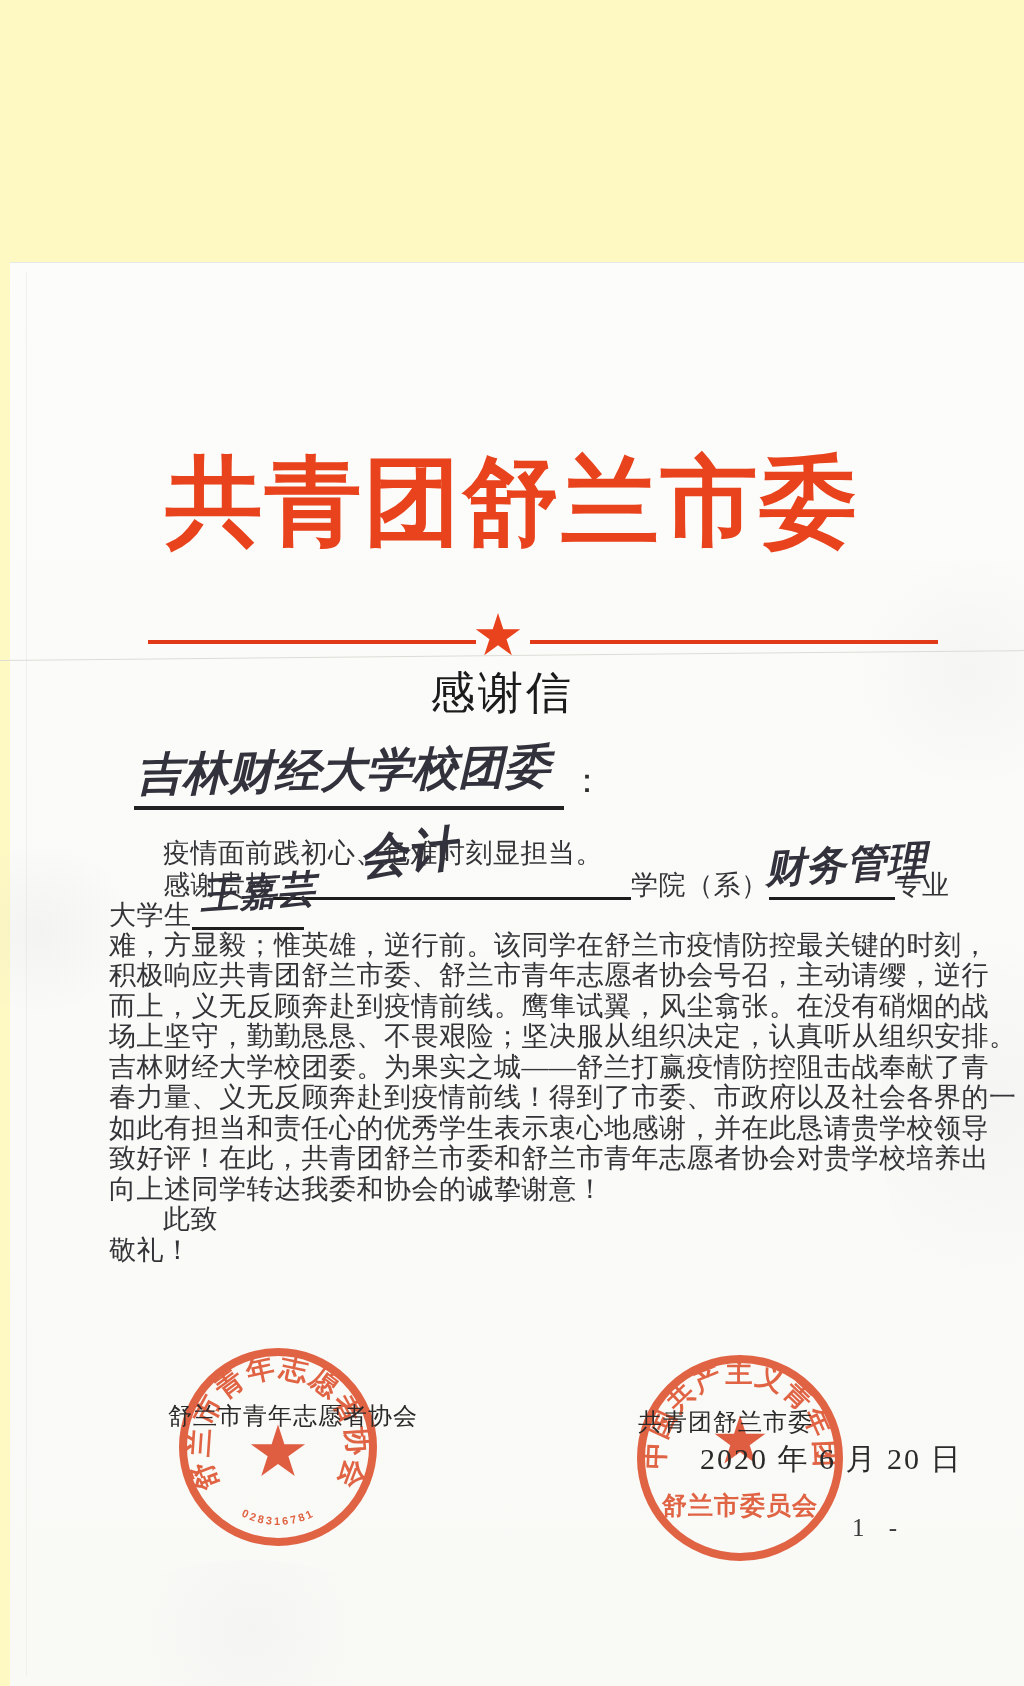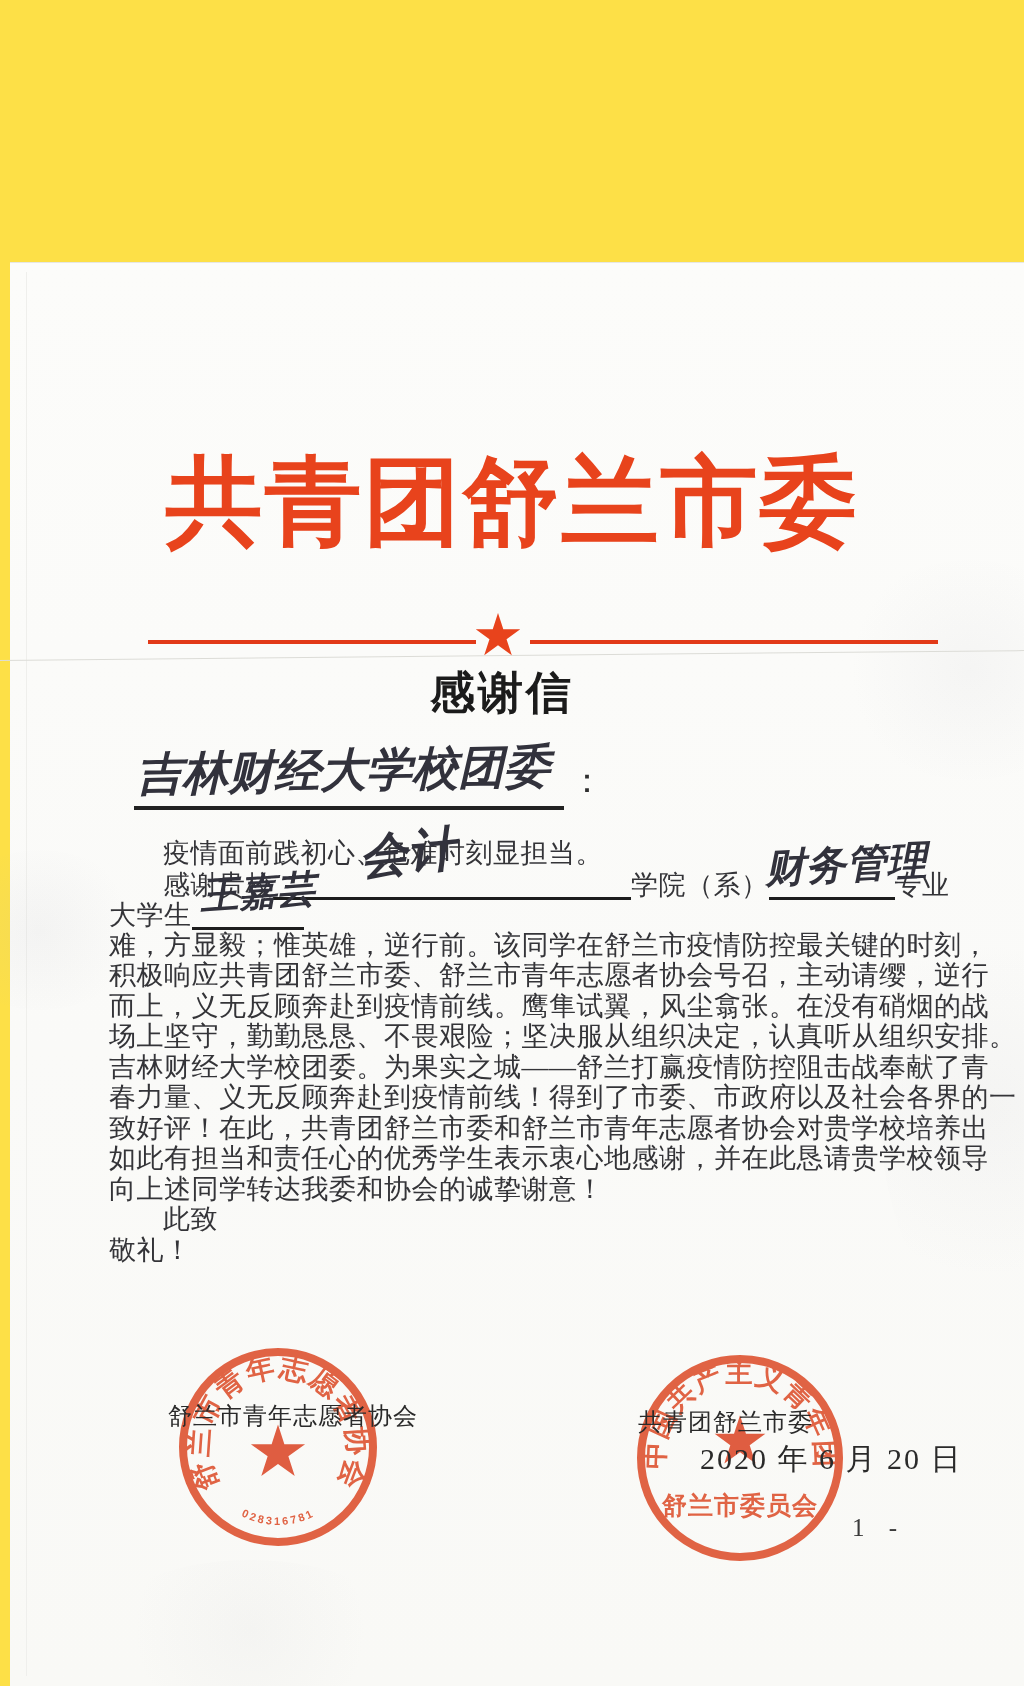--- a/index.html
+++ b/index.html
@@ -1,16 +1,16 @@
 <!DOCTYPE html>
 <html><head>
 <meta charset="utf-8">
 <style>
   html,body{margin:0;padding:0;background:#ffffff;}
-  .scan-page{position:relative;width:1024px;height:1686px;background:#fde047;overflow:hidden;
+  .scan-page{position:relative;width:1024px;height:1686px;background:#fef9c3;overflow:hidden;
              font-family:"Liberation Serif","DejaVu Serif",serif;}
   .paper{position:absolute;left:10px;top:262px;width:1014px;height:1424px;
          background:linear-gradient(180deg,#fcfcfa 0%,#fafaf8 55%,#f9f9f6 100%);}
   .paper-top-edge{position:absolute;left:10px;top:262px;width:1014px;height:1px;background:#e7e7e3;}
   .paper-left-edge{position:absolute;left:26px;top:272px;width:1px;height:1404px;background:#efefec;}
   .fold-line{position:absolute;left:0px;top:655px;width:1024px;height:1px;background:#dcdcd7;
              transform:rotate(-0.55deg);}
   .blotch{position:absolute;border-radius:50%;pointer-events:none;}
   .b1{left:840px;top:560px;width:260px;height:220px;background:radial-gradient(circle,rgba(190,190,198,.10),rgba(190,190,198,0) 70%);}
   .b2{left:880px;top:900px;width:220px;height:420px;background:radial-gradient(circle,rgba(185,185,192,.09),rgba(185,185,192,0) 70%);}
@@ -19,21 +19,21 @@
 
   .org-title{position:absolute;left:0;top:443px;width:1024px;text-align:center;
              font-size:97px;line-height:120px;font-weight:700;letter-spacing:2px;
              color:#e8431c;font-family:"Liberation Serif","DejaVu Serif",serif;}
   .rule-left{position:absolute;left:148px;top:640px;width:328px;height:4px;background:#e23a18;}
   .rule-right{position:absolute;left:530px;top:640px;width:408px;height:4px;background:#e23a18;}
   .rule-star{position:absolute;left:472px;top:606px;font-size:58px;line-height:58px;color:#e8431c;
              font-family:"DejaVu Sans",sans-serif;}
 
   .letter-heading{position:absolute;left:0;top:668px;width:1004px;text-align:center;
-                  font-size:45px;line-height:50px;font-weight:700;letter-spacing:3px;color:#1b1b1b;
+                  font-size:45px;line-height:50px;font-weight:400;letter-spacing:3px;color:#1b1b1b;
                   font-family:"Liberation Sans","DejaVu Sans",sans-serif;}
 
   .hand{color:#32323c;font-weight:700;font-style:italic;font-family:"DejaVu Serif",serif;white-space:nowrap;}
   .salutation{position:absolute;left:136px;top:740px;font-size:46px;line-height:60px;transform:rotate(-1.2deg);}
   .salutation-underline{position:absolute;left:134px;top:806px;width:430px;height:4px;background:#222;}
   .salutation-colon{position:absolute;left:570px;top:758px;font-size:34px;color:#2f2f2f;}
 
   .body-stack{position:absolute;left:93px;top:838px;width:862px;font-size:27px;color:#343438;
               letter-spacing:0.5px;margin-left:16px;}
   .bline{height:30.5px;line-height:30.5px;white-space:nowrap;}
@@ -91,22 +91,22 @@
     <div class="bline">
       <span>大学生</span><span class="blank w3"><span class="hand hw-name">王嘉芸</span></span>
     </div>
 
     <div class="bline">难，方显毅；惟英雄，逆行前。该同学在舒兰市疫情防控最关键的时刻，</div>
     <div class="bline">积极响应共青团舒兰市委、舒兰市青年志愿者协会号召，主动请缨，逆行</div>
     <div class="bline">而上，义无反顾奔赴到疫情前线。鹰隼试翼，风尘翕张。在没有硝烟的战</div>
     <div class="bline">场上坚守，勤勤恳恳、不畏艰险；坚决服从组织决定，认真听从组织安排。</div>
     <div class="bline">吉林财经大学校团委。为果实之城——舒兰打赢疫情防控阻击战奉献了青</div>
     <div class="bline">春力量、义无反顾奔赴到疫情前线！得到了市委、市政府以及社会各界的一</div>
+    <div class="bline">如此有担当和责任心的优秀学生表示衷心地感谢，并在此恳请贵学校领导</div>
     <div class="bline">致好评！在此，共青团舒兰市委和舒兰市青年志愿者协会对贵学校培养出</div>
-    <div class="bline">如此有担当和责任心的优秀学生表示衷心地感谢，并在此恳请贵学校领导</div>
     <div class="bline">向上述同学转达我委和协会的诚挚谢意！</div>
     <div class="bline indent">此致</div>
     <div class="bline">敬礼！</div>
   </div>
 
   <svg class="stamp stamp-left" width="220" height="220" viewBox="-110 -110 220 220">
     <defs>
       <path id="arcL" d="M -63.4 29.6 A 70 70 0 1 1 63.4 29.6" fill="none"></path>
       <path id="arcLb" d="M -39 67.5 A 78 78 0 0 0 39 67.5" fill="none"></path>
     </defs>

